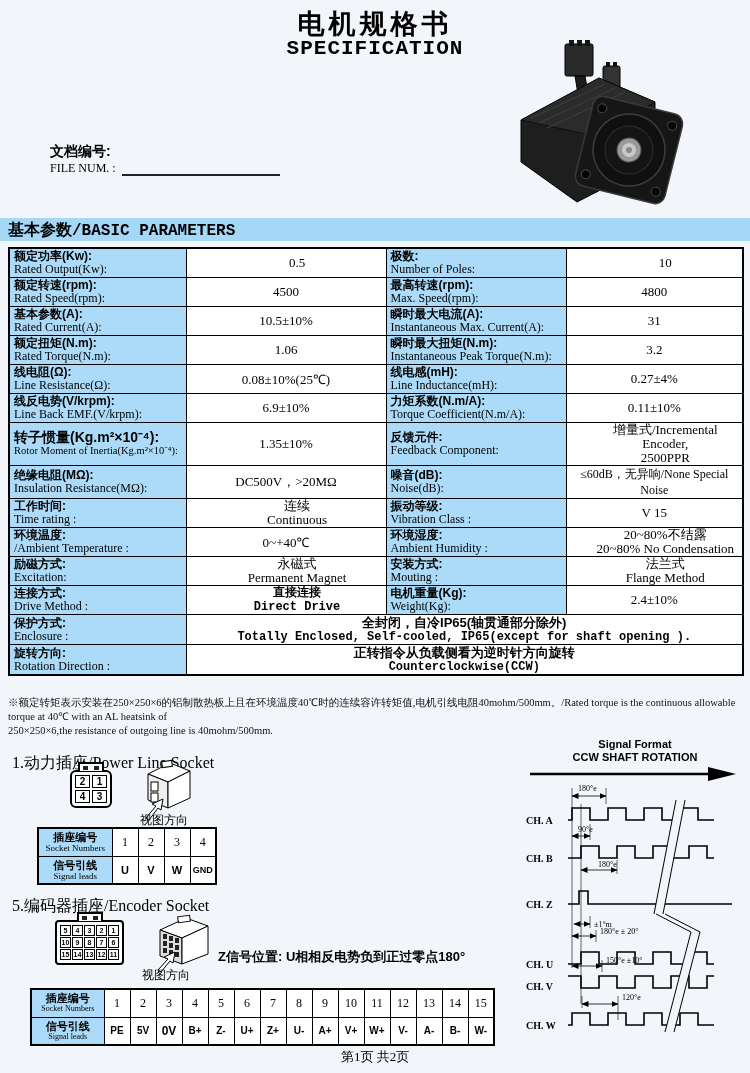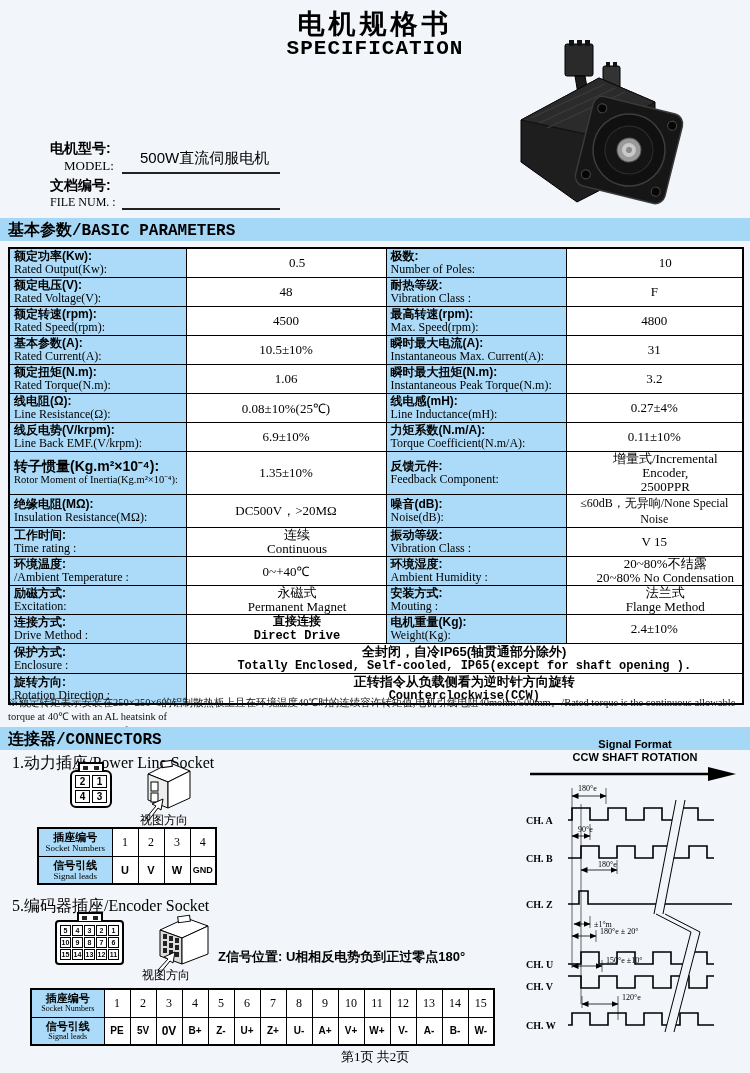--- a/index.html
+++ b/index.html
@@ -122,27 +122,20 @@
         <circle cx="124" cy="110" r="36" fill="#101010" stroke="#3d3d3d" stroke-width="1.5"></circle>
         <circle cx="124" cy="110" r="24" fill="#141414" stroke="#303030"></circle>
         <circle cx="124" cy="110" r="12" fill="#9a9a9a" stroke="#555"></circle>
         <circle cx="124" cy="110" r="7" fill="#c9c9c9"></circle>
         <circle cx="124" cy="110" r="3" fill="#8a8a8a"></circle>
       </g>
     </svg>
   </div>
 
   <div class="model-block">
-    <div class="m-row">
-      <div class="m-labels">
-        <div class="m-cn">电机型号:</div>
-        <div class="m-en">MODEL:</div>
-      </div>
-      <div class="m-value">500W直流伺服电机</div>
-    </div>
     <div class="m-row m-row2">
       <div class="m-labels">
         <div class="m-cn">文档编号:</div>
         <div class="m-en" style="padding-left:0;font-size:12px;">FILE NUM. :</div>
       </div>
       <div class="m-value"></div>
     </div>
   </div>
 
   <div class="band" style="top:218px;">基本参数/BASIC PARAMETERS</div>
@@ -166,32 +159,20 @@
       <td class="lb">
             <div class="cn">极数:</div>
             <div class="en">Number of Poles:</div>
           </td>
       <td class="vl">
             <div class="v2l"><span>10</span></div>
           </td>
     </tr>
     <tr>
       <td class="lb">
-            <div class="cn">额定电压(V):</div>
-            <div class="en">Rated Voltage(V):</div>
-          </td>
-      <td class="vl"><span>48</span></td>
-      <td class="lb">
-            <div class="cn">耐热等级:</div>
-            <div class="en">Vibration Class :</div>
-          </td>
-      <td class="vl"><span>F</span></td>
-    </tr>
-    <tr>
-      <td class="lb">
             <div class="cn">额定转速(rpm):</div>
             <div class="en">Rated Speed(rpm):</div>
           </td>
       <td class="vl"><span>4500</span></td>
       <td class="lb">
             <div class="cn">最高转速(rpm):</div>
             <div class="en">Max. Speed(rpm):</div>
           </td>
       <td class="vl"><span>4800</span></td>
     </tr>
@@ -366,21 +347,20 @@
       </td>
     </tr>
   </tbody>
     </table>
 
   <div class="footnote">
     <div>※额定转矩表示安装在250×250×6的铝制散热板上且在环境温度40℃时的连续容许转矩值,电机引线电阻40mohm/500mm。/Rated torque is the continuous allowable torque at 40℃ with an AL heatsink of</div>
     <div>250×250×6,the resistance of outgoing line is 40mohm/500mm.</div>
   </div>
 
-  <div class="band" style="top:727px;">连接器/CONNECTORS</div>
 
   <div class="sub-title" style="left:12px; top:753px;">1.动力插座/Power Line Socket</div>
 
   <div class="conn2d" style="left:70px; top:770px;">
     <div class="tab">
         <i></i>
         <i></i>
       </div>
     <div class="pin-grid" style="grid-template-columns:15px 15px;">
       <div class="pin" style="height:13px;">2</div>

